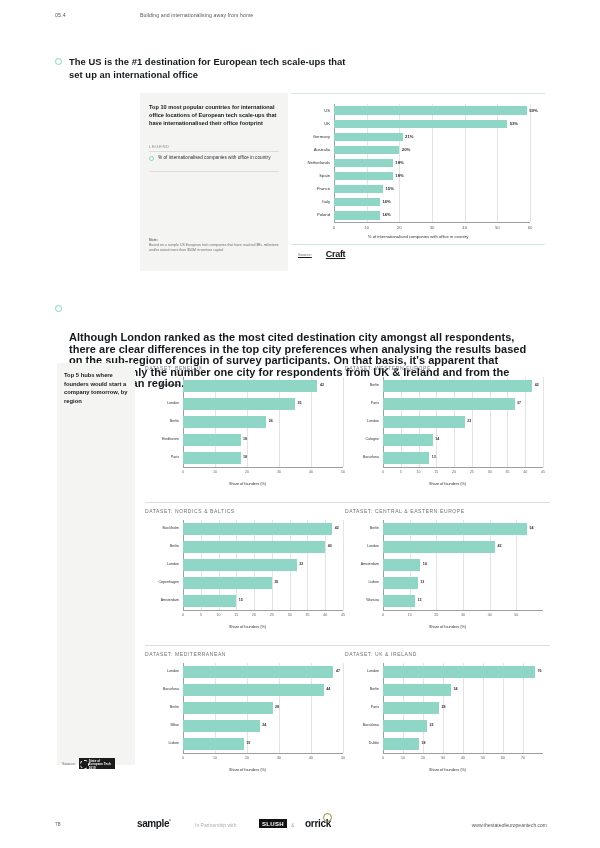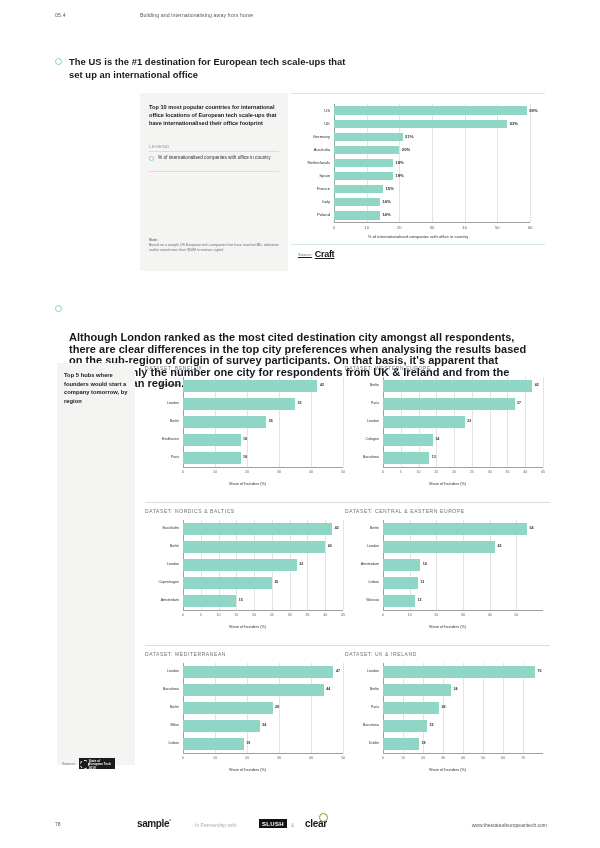--- a/index.html
+++ b/index.html
@@ -93,21 +93,21 @@
   .srclab { font-size: 4px; color: #6c7175; }
   .setlogo {
     width: 36px; height: 11px; background: #1b1b1b; color: #ffffff;
     font-size: 2.9px; line-height: 3.4px; font-weight: 700; letter-spacing: .1px;
     padding: 2px 2px 2px 10px; position: relative; overflow: hidden;
   }
   .setlogo::before {
     content: ""; position: absolute; left: 1.5px; top: 2px; width: 7px; height: 7px;
     border-radius: 50%; border: 1.4px dashed #ffffff;
   }
-  .src1 { position: absolute; left: 298px; top: 249px; display: flex; align-items: center; gap: 3px; text-decoration: underline; }
+  .src1 { position: absolute; left: 298px; top: 249px; display: flex; align-items: center; gap: 14px; text-decoration: underline; }
   .craft { font-size: 9px; font-weight: 700; letter-spacing: -.3px; color: #111; }
 
   
   .footer { position: absolute; left: 0; top: 818px; width: 600px; height: 20px; }
   .pageno { position: absolute; left: 55px; top: 3px; font-size: 5px; color: #53585c; }
   .atomico { position: absolute; left: 137px; top: 0px; font-size: 10px; font-weight: 700; letter-spacing: -.4px; color: #15191c; }
   .atomico sup { font-size: 5px; vertical-align: super; }
   .inpart { position: absolute; left: 195px; top: 3.5px; font-size: 5px; color: #a9aeb2; }
   .slush {
     position: absolute; left: 259px; top: 1px; background: #111; color: #fff;
@@ -451,17 +451,17 @@
       </div>
     <div class="axistitle" style="left:0; top:117px; width:205px; font-size:3.8px;">Share of founders (%)</div>
   </div>
 
   <div class="footer">
     <div class="pageno">78</div>
     <div class="atomico"><span>sample</span><sup>°</sup></div>
     <div class="inpart">In Partnership with</div>
     <div class="slush">SLUSH</div>
     <div class="amp">&amp;</div>
-    <div class="orrick">clear</div>
+    <div class="orrick">orrick</div>
     <div class="weburl">www.thestateofeuropeantech.com</div>
   </div>
 
 </div>
 
 </body></html>

